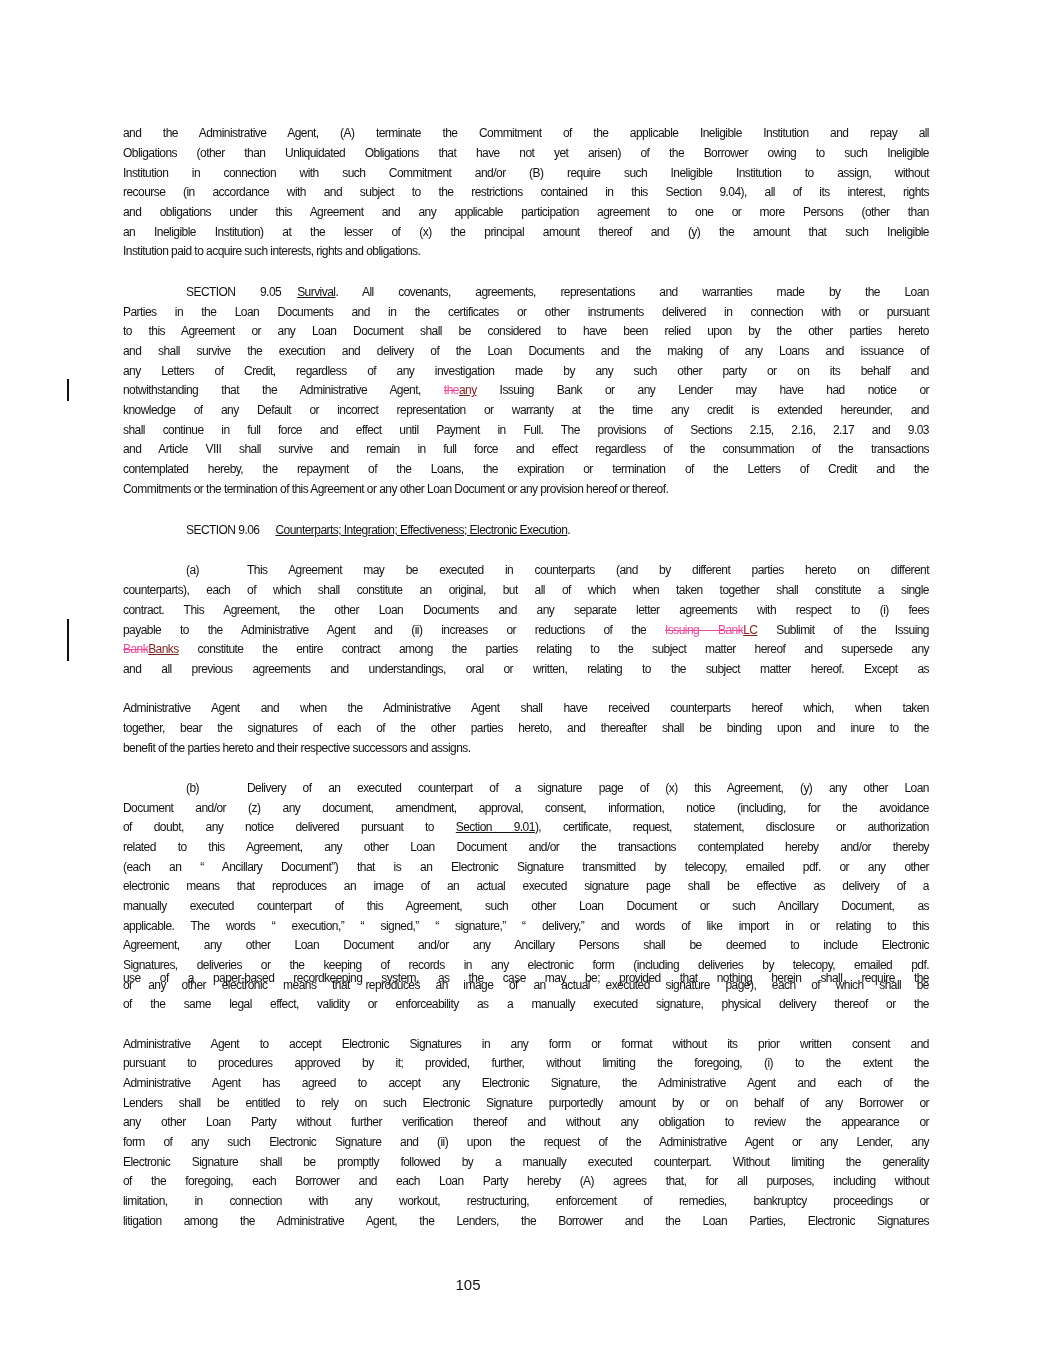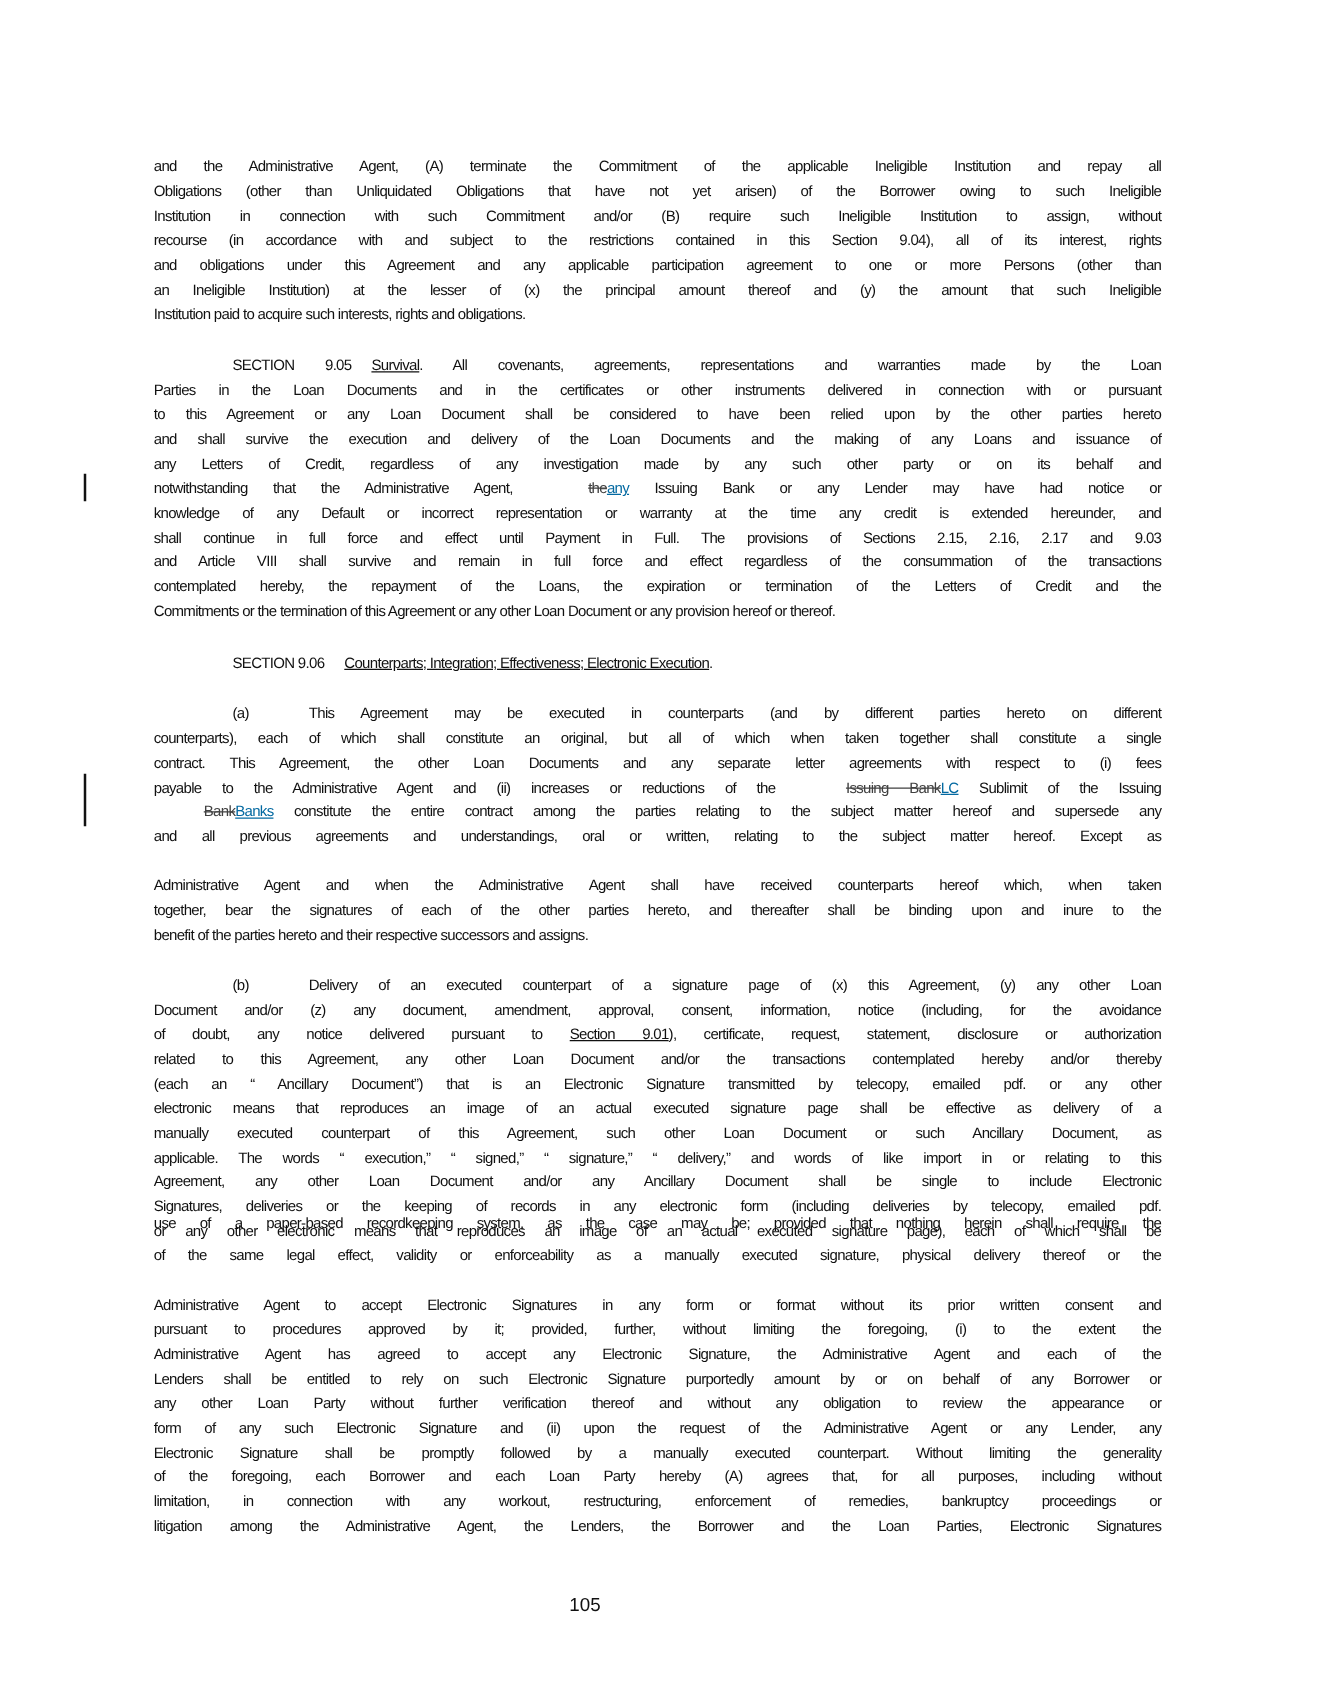--- a/index.html
+++ b/index.html
@@ -12,22 +12,22 @@
     position: absolute; left: 123px; width: 806px; height: 20px;
     font-size: 12px; line-height: 20px; white-space: nowrap;
     text-align: justify; text-align-last: justify;
     letter-spacing: -0.55px; word-spacing: 0px;
   }
   .line.last { text-align-last: left; }
   .line.ind { left: 186px; width: 743px; }
   .tab-a { display: inline-block; width: 61px; }
   .sec-tab { display: inline-block; width: 16px; }
   .u { text-decoration: underline; }
-  .del { color: #404040; text-decoration: line-through; margin-left: 40px; }
-  .ins { color: #0369a1; text-decoration: underline; }
+  .del { color: #ec4899; text-decoration: line-through; }
+  .ins { color: #7f1d1d; text-decoration: underline; }
   .changebar { position: absolute; left: 67px; width: 2px; background: #111; }
   .pagenum { position: absolute; left: 0; width: 936px; top: 1276px; text-align: center;
     font-size: 15px; font-family: "Liberation Sans", sans-serif; color: #111; }
 </style>
 </head>
 <body>
 
 <div class="page">
 
   <div class="line" style="top:123px">and the Administrative Agent, (A) terminate the Commitment of the applicable Ineligible Institution and repay all</div>
@@ -65,21 +65,21 @@
   <div class="line last" style="top:738px">benefit of the parties hereto and their respective successors and assigns.</div>
 
   <div class="line ind" style="top:778px"><span class="tab-a">(b)</span><span>Delivery of an executed counterpart of a signature page of (x) this Agreement, (y) any other Loan</span></div>
   <div class="line" style="top:798px">Document and/or (z) any document, amendment, approval, consent, information, notice (including, for the avoidance</div>
   <div class="line" style="top:817px"><span>of doubt, any notice delivered pursuant to </span><span class="u">Section 9.01</span><span>), certificate, request, statement, disclosure or authorization</span></div>
   <div class="line" style="top:837px">related to this Agreement, any other Loan Document and/or the transactions contemplated hereby and/or thereby</div>
   <div class="line" style="top:857px">(each an “ Ancillary Document”) that is an Electronic Signature transmitted by telecopy, emailed pdf. or any other</div>
   <div class="line" style="top:876px">electronic means that reproduces an image of an actual executed signature page shall be effective as delivery of a</div>
   <div class="line" style="top:896px">manually executed counterpart of this Agreement, such other Loan Document or such Ancillary Document, as</div>
   <div class="line" style="top:916px">applicable.  The words “ execution,” “ signed,” “ signature,” “ delivery,” and words of like import in or relating to this</div>
-  <div class="line" style="top:935px">Agreement, any other Loan Document and/or any Ancillary Document shall be single to include Electronic</div>
+  <div class="line" style="top:935px">Agreement, any other Loan Document and/or any Ancillary Persons shall be deemed to include Electronic</div>
   <div class="line" style="top:955px">Signatures, deliveries or the keeping of records in any electronic form (including deliveries by telecopy, emailed pdf.</div>
   <div class="line" style="top:975px">or any other electronic means that reproduces an image of an actual executed signature page), each of which shall be</div>
   <div class="line" style="top:994px">of the same legal effect, validity or enforceability as a manually executed signature, physical delivery thereof or the</div>
   <div class="line" style="top:968px">use of a paper-based recordkeeping system, as the case may be; provided that nothing herein shall require the</div>
   <div class="line" style="top:1034px">Administrative Agent to accept Electronic Signatures in any form or format without its prior written consent and</div>
   <div class="line" style="top:1053px">pursuant to procedures approved by it; provided, further, without limiting the foregoing, (i) to the extent the</div>
   <div class="line" style="top:1073px">Administrative Agent has agreed to accept any Electronic Signature, the Administrative Agent and each of the</div>
   <div class="line" style="top:1093px">Lenders shall be entitled to rely on such Electronic Signature purportedly amount by or on behalf of any Borrower or</div>
   <div class="line" style="top:1112px">any other Loan Party without further verification thereof and without any obligation to review the appearance or</div>
   <div class="line" style="top:1132px">form of any such Electronic Signature and (ii) upon the request of the Administrative Agent or any Lender, any</div>

